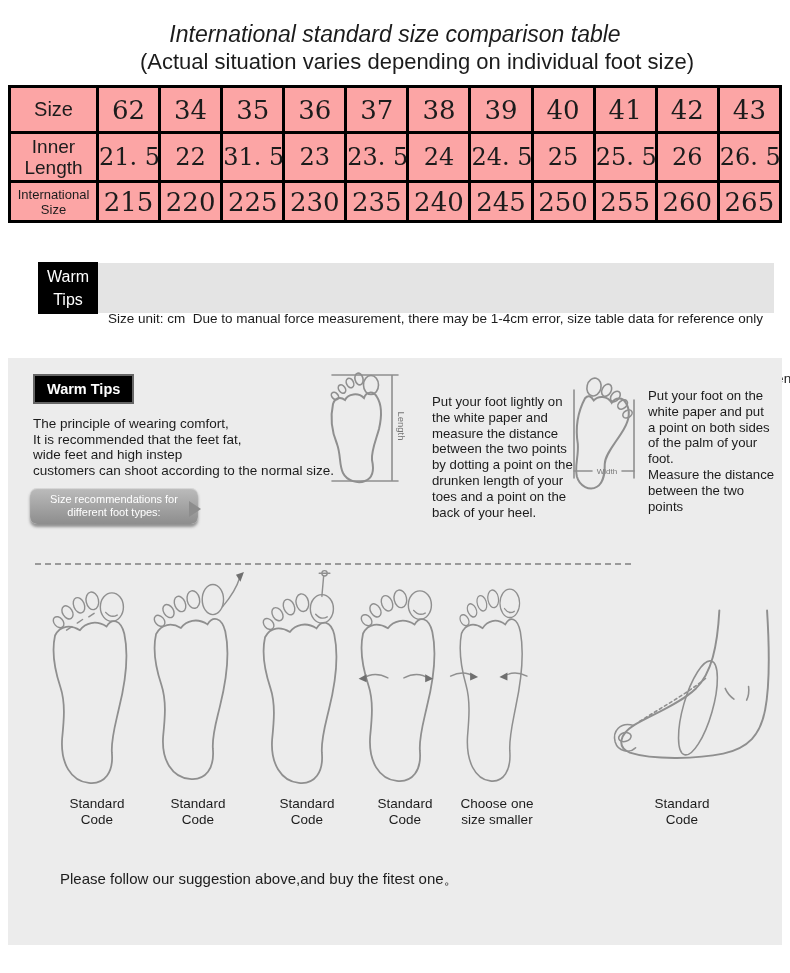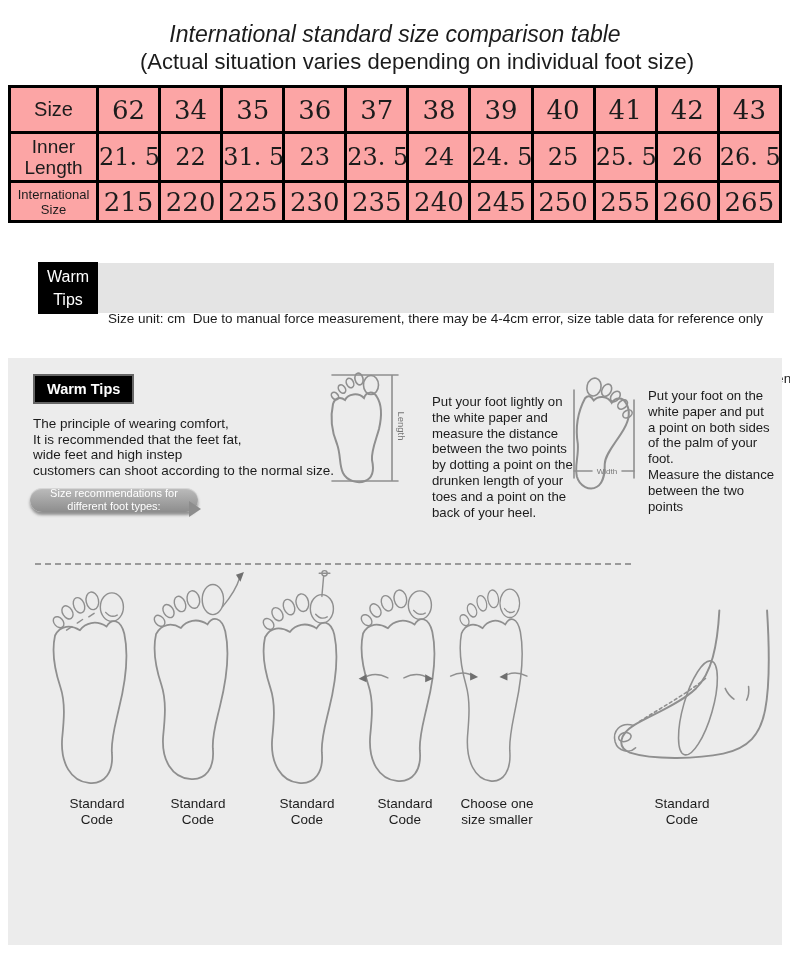--- a/index.html
+++ b/index.html
@@ -37,21 +37,21 @@
     color:var(--chip-text);display:flex;align-items:center;justify-content:center;
     text-align:center;font-size:16px;line-height:23px;white-space:pre-line;}
   .bar{left:98px;top:263px;width:676px;height:50px;background:var(--bar-bg);
     padding:6px 0 0 10px;font-size:13.5px;line-height:20px;white-space:pre;}
 
   
   .section{left:8px;top:358px;width:774px;height:587px;background:var(--section-bg);}
   .wt-box{left:25px;top:16px;background:var(--chip-bg);color:var(--chip-text);
     font-size:14.5px;font-weight:bold;padding:5px 12px;border:2px solid #666;}
   .principle{left:25px;top:58px;font-size:13.5px;line-height:15.5px;white-space:pre-line;}
-  .bubble{left:22px;top:130px;width:168px;height:24px;border-radius:16px;
+  .bubble{left:22px;top:130px;width:168px;height:36px;border-radius:7px;
     background:linear-gradient(var(--bubble-top),var(--bubble-bottom));
     box-shadow:0 3px 3px rgba(70,70,70,.55), inset 0 1px 1px rgba(255,255,255,.45);
     color:#fff;font-size:11px;line-height:13px;display:flex;align-items:center;
     justify-content:center;text-align:center;white-space:pre-line;}
   .bubble::after{content:"";position:absolute;right:-11px;top:13px;width:0;height:0;
     border:8px solid transparent;border-left:12px solid var(--bubble-bottom);}
   .instr{font-size:13.2px;line-height:15.8px;white-space:pre-line;}
   .len-text{left:424px;top:36px;width:158px;}
   .wid-text{left:640px;top:30px;width:134px;}
   .dashline{left:27px;top:205px;width:596px;height:0;border-top:2px dashed #9a9a9a;}
@@ -117,21 +117,21 @@
         <td class="num">255</td>
         <td class="num">260</td>
         <td class="num">265</td>
       </tr>
     </tbody>
 </table>
 
 <div class="abs chip">Warm
 Tips</div>
 <div class="abs bar">
-  <div>Size unit: cm  Due to manual force measurement, there may be 4-4cm error, size table data for reference only</div>
+  <div>Size unit: cm  Due to manual force measurement, there may be 1-4cm error, size table data for reference only</div>
   <div>Display differences due to display to shooting lighting reasons, the picture and the physical may exist color difference.</div>
 </div>
 
 <div class="abs section">
 
   <div class="abs wt-box">Warm Tips</div>
 
   <div class="abs principle">The principle of wearing comfort,
 It is recommended that the feet fat,
 wide feet and high instep
@@ -262,13 +262,14 @@
 Code</span>
   <span class="abs flabel" style="left:244px">Standard
 Code</span>
   <span class="abs flabel" style="left:342px">Standard
 Code</span>
   <span class="abs flabel" style="left:434px">Choose one
 size smaller</span>
   <span class="abs flabel" style="left:619px">Standard
 Code</span>
 
+  <div class="abs note">Please follow our suggestion above,and buy the fitest one。</div>
 </div>
 
 </body></html>

